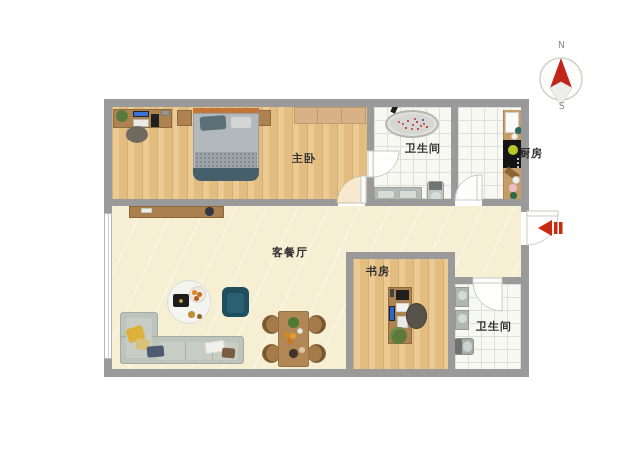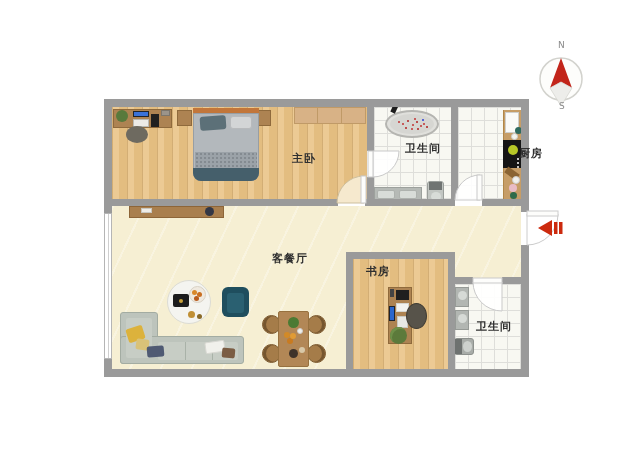--- a/index.html
+++ b/index.html
@@ -191,20 +191,20 @@
     <g>
       <circle cx="561" cy="79" r="21" fill="#fdfdfb" stroke="#d2d2cd" stroke-width="1.5"></circle>
       <path d="M 561 58 L 550 88 L 561 82 L 572 88 Z" fill="#c2251a"></path>
       <path d="M 561 82 L 550 88 L 561 106 L 572 88 Z" fill="#ededea" stroke="#d5d5d0" stroke-width="0.8"></path>
     </g>
   </svg>
 
   <div class="abs room-label" style="left:292px;top:151px;text-align:right;">主卧</div>
   <div class="abs room-label" style="left:405px;top:141px;">卫生间</div>
   <div class="abs room-label" style="left:471px;top:146px;padding-left:48px;">厨房</div>
-  <div class="abs room-label" style="left:272px;top:251px;">客餐厅</div>
+  <div class="abs room-label" style="left:272px;top:245px;">客餐厅</div>
   <div class="abs room-label" style="left:366px;top:264px;">书房</div>
   <div class="abs room-label" style="left:476px;top:319px;">卫生间</div>
 
   <div class="abs compass-label" style="left:558px;top:40px;">N</div>
   <div class="abs compass-label" style="left:559px;top:101px;">S</div>
 
 </div>
 
 </body></html>

